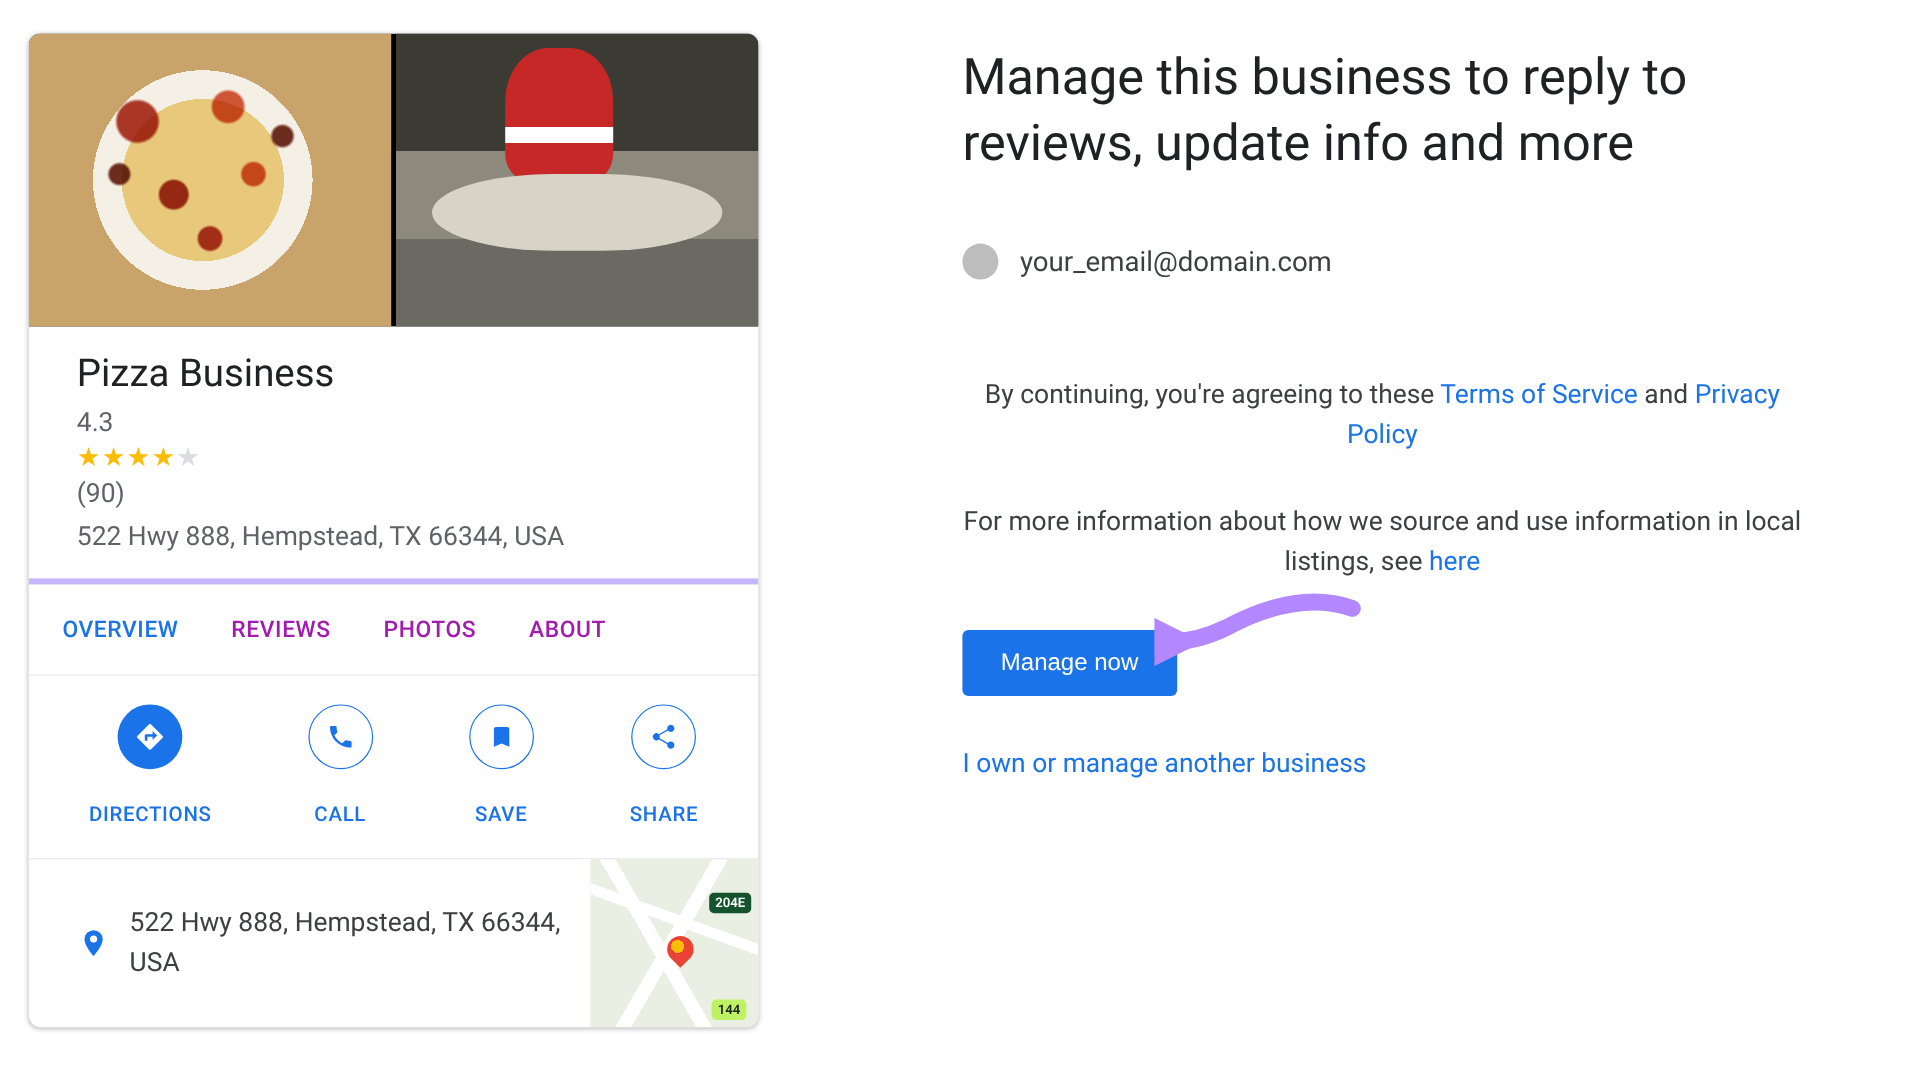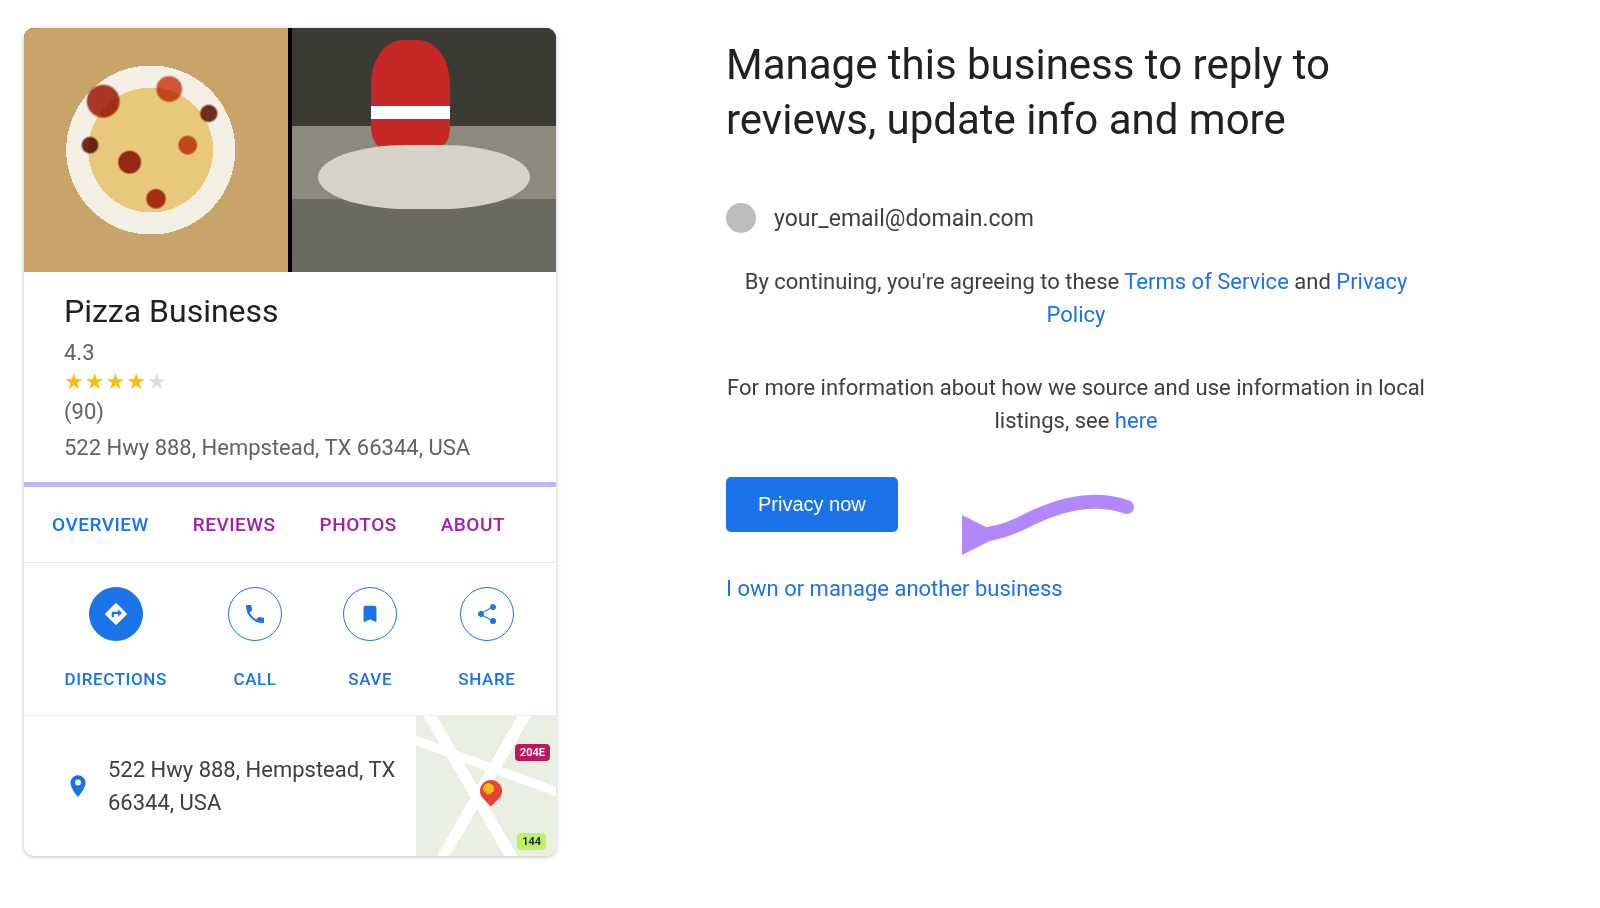--- a/index.html
+++ b/index.html
@@ -11,21 +11,21 @@
     position: relative;
     overflow: hidden;
   }
   .container {
     display: flex;
     padding: 28px 24px;
     gap: 170px;
   }
   
   .card {
-    width: 532px;
+    width: 608px;
     border-radius: 10px;
     box-shadow: 0 1px 4px rgba(0,0,0,0.25);
     overflow: hidden;
     background: #fff;
   }
   .photos-row {
     display: flex;
     gap: 4px;
     height: 244px;
     background: #000;
@@ -178,21 +178,21 @@
   }
   .map-pin {
     position:absolute; left:46%; top:46%;
     width:22px;height:22px;
     background: radial-gradient(circle at 50% 35%, #fbbc04 0 30%, #ea4335 30% 100%);
     border-radius: 50% 50% 50% 0;
     transform: rotate(-45deg);
   }
   .road-badge {
     position:absolute;
-    background:#be185d;color:#fff;
+    background:#14532d;color:#fff;
     font-size:11px;font-weight:600;
     padding:2px 5px;border-radius:4px;
   }
   .road-badge.b1{top:28px;right:6px;}
   .road-badge.y{background:#bef264;color:#202124;bottom:6px;right:10px;}
 
   
   .right {
     flex: 1;
     padding-top: 10px;
@@ -202,21 +202,21 @@
     font-size: 42px;
     line-height: 1.3;
     color: #202124;
     font-weight: 400;
     margin-bottom: 56px;
   }
   .email-row {
     display: flex;
     align-items: center;
     gap: 18px;
-    margin-bottom: 32px;
+    margin-bottom: 80px;
   }
   .avatar {
     width: 30px; height: 30px;
     border-radius: 50%;
     background: #bdbdbd;
   }
   .email-text { font-size: 23px; color: #3c4043; }
   .para {
     font-size: 22px;
     color: #3c4043;
@@ -335,21 +335,21 @@
     <div class="email-row">
       <div class="avatar"></div>
       <span class="email-text">your_email@domain.com</span>
     </div>
     <p class="para">
       <span>By continuing, you're agreeing to these </span><a class="link">Terms of Service</a><span> and </span><a class="link">Privacy Policy</a>
     </p>
     <p class="para">
       <span>For more information about how we source and use information in local listings, see </span><a class="link">here</a>
     </p>
-    <button class="manage-btn">Privacy now</button>
+    <button class="manage-btn">Manage now</button>
     <div class="own-link">I own or manage another business</div>
   </div>
 </div>
 
 <svg class="arrow" width="180" height="90">
   <defs>
     <marker id="ah" markerWidth="8" markerHeight="8" refX="2" refY="4" orient="auto">
       <path d="M8 0 L0 4 L8 8 Z" fill="#b388ff"></path>
     </marker>
   </defs>

